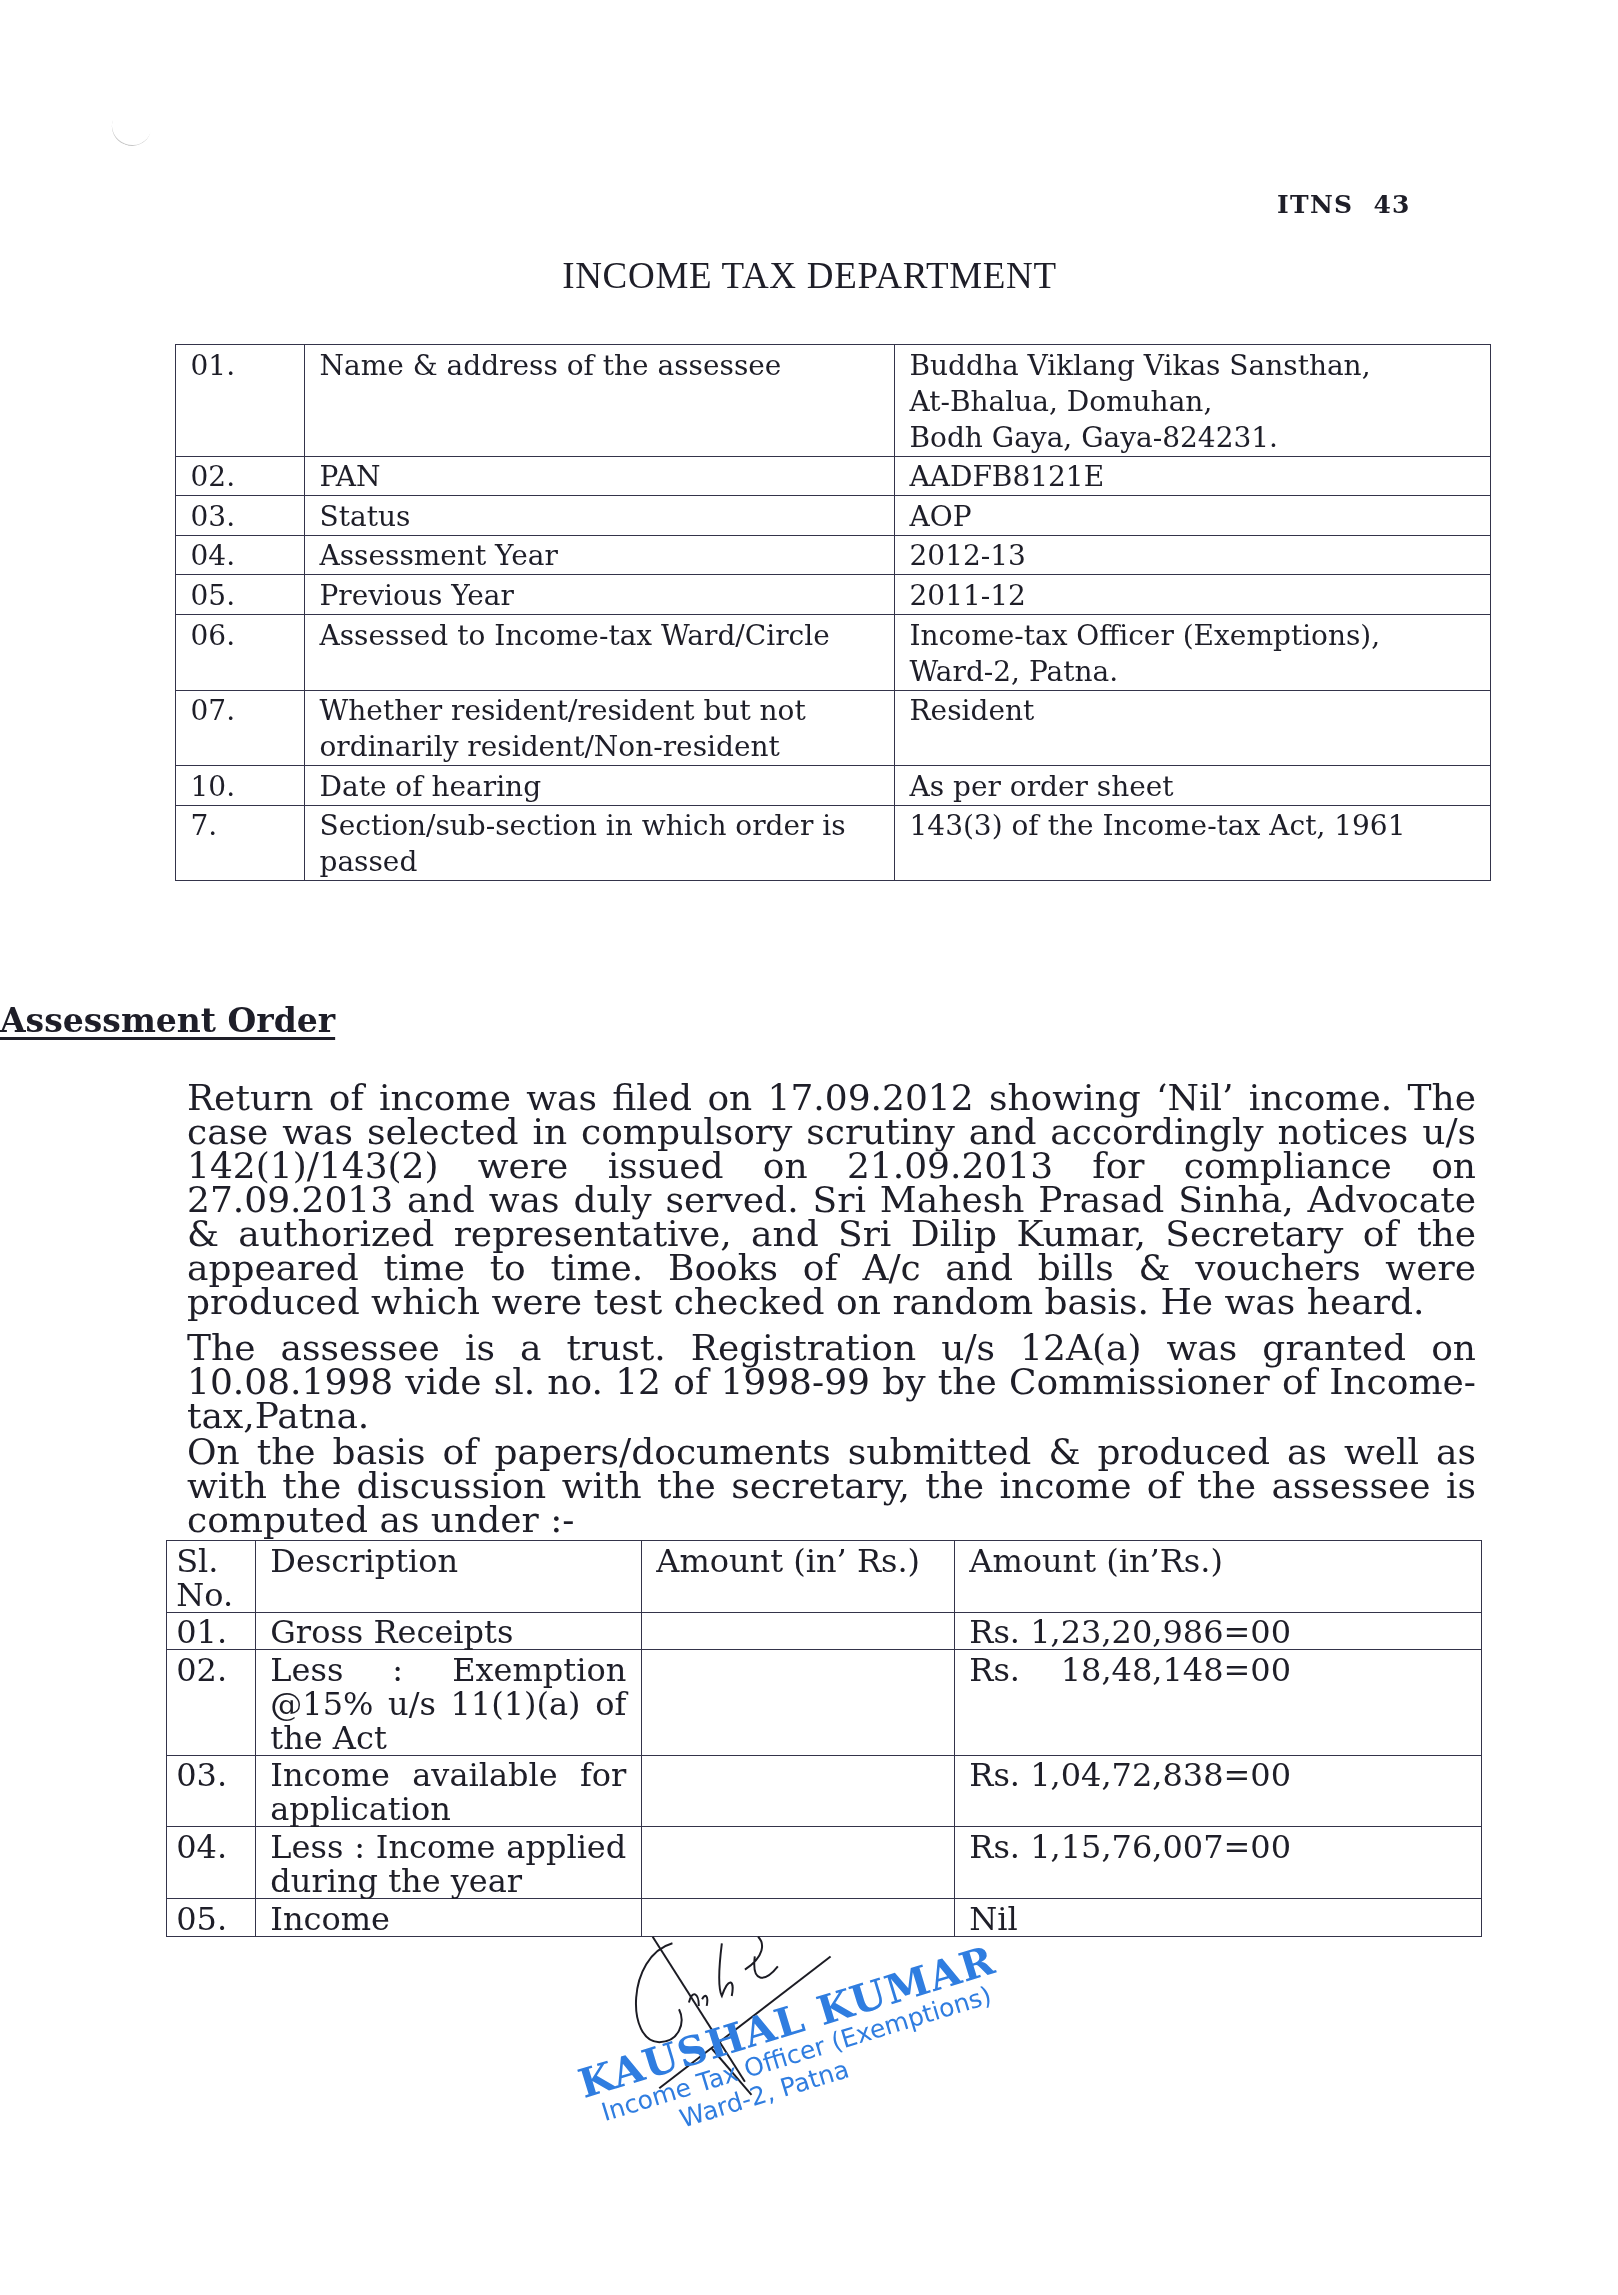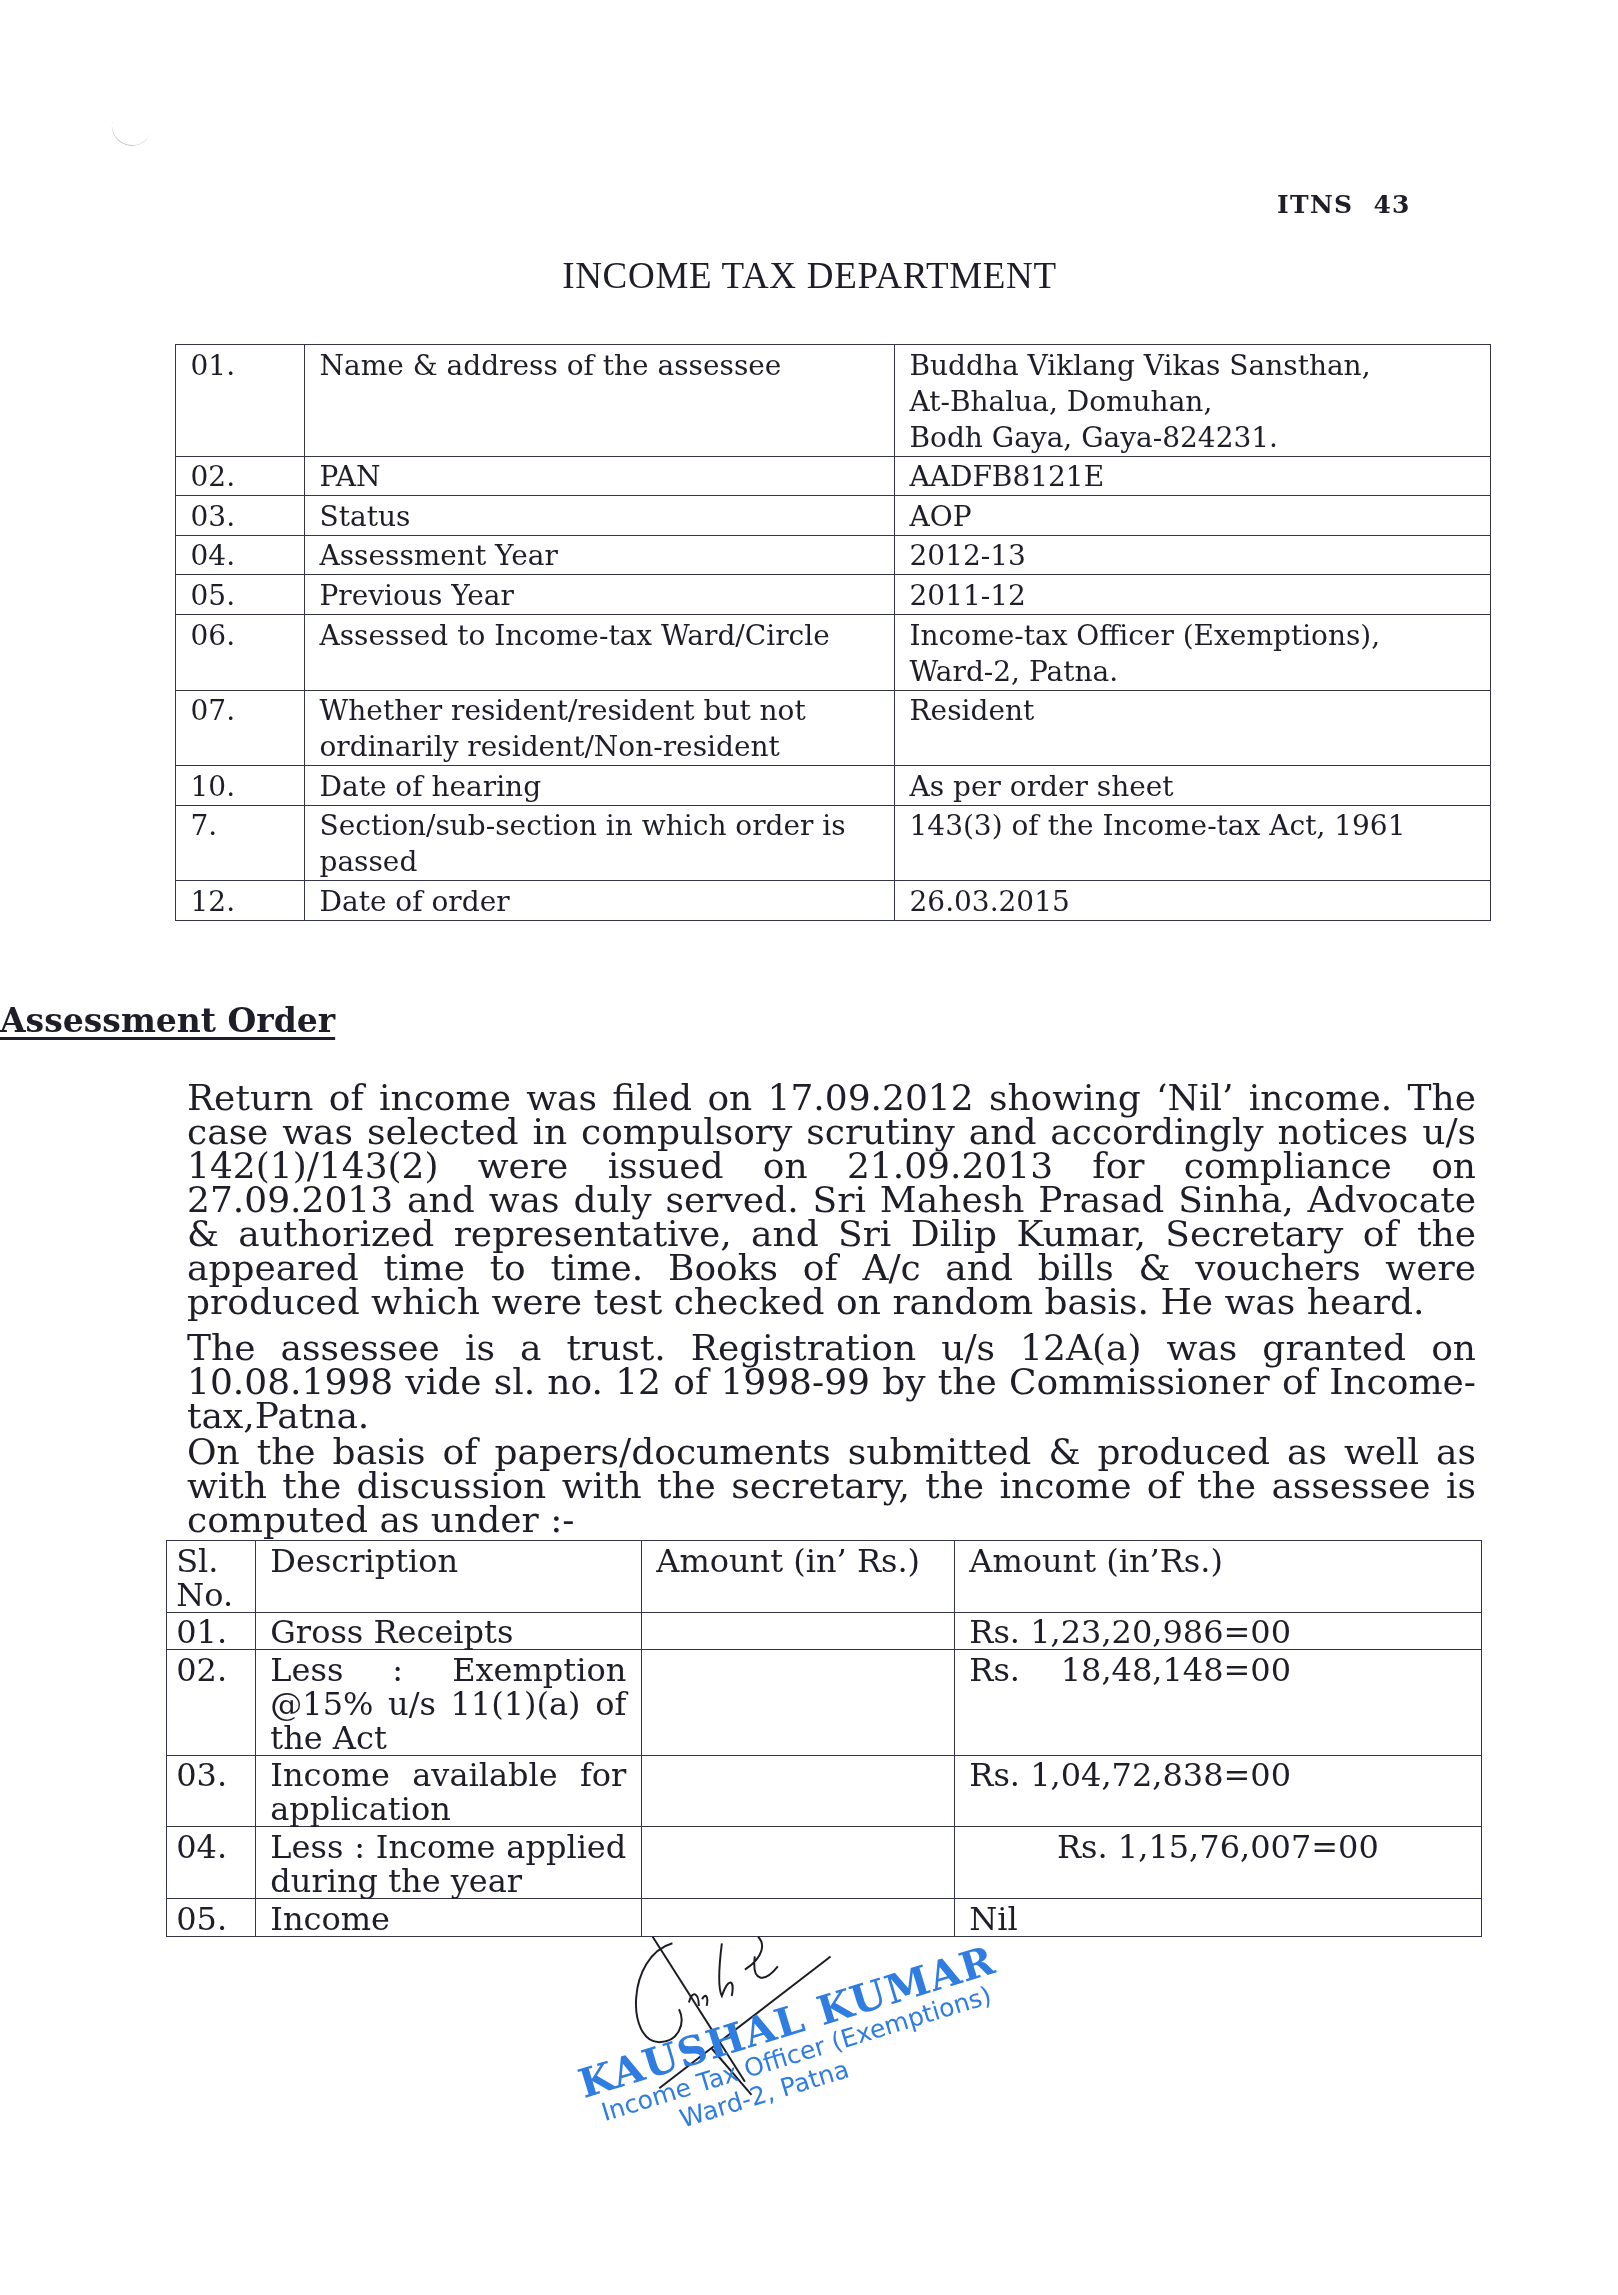--- a/index.html
+++ b/index.html
@@ -115,27 +115,20 @@
             <div>As per order sheet</div>
           </td>
         </tr>
         <tr>
           <td class="c1">7.</td>
           <td class="c2">Section/sub-section in which order is passed</td>
           <td class="c3">
             <div>143(3) of the Income-tax Act, 1961</div>
           </td>
         </tr>
-        <tr>
-          <td class="c1">12.</td>
-          <td class="c2">Date of order</td>
-          <td class="c3">
-            <div>26.03.2015</div>
-          </td>
-        </tr>
       </tbody>
   </table>
 
   <div class="heading">Assessment Order</div>
 
   <div class="para p1">Return of income was filed on 17.09.2012 showing ‘Nil’ income. The case was selected in compulsory scrutiny and accordingly notices u/s 142(1)/143(2) were issued on 21.09.2013 for compliance on 27.09.2013 and was duly served. Sri Mahesh Prasad Sinha, Advocate &amp; authorized representative, and Sri Dilip Kumar, Secretary of the appeared time to time. Books of A/c and bills &amp; vouchers were produced which were test checked on random basis. He was heard.</div>
   <div class="para p2">The assessee is a trust. Registration u/s 12A(a) was granted on 10.08.1998 vide sl. no. 12 of 1998-99 by the Commissioner of Income-tax,Patna.</div>
   <div class="para p3">On the basis of papers/documents submitted &amp; produced as well as with the discussion with the secretary, the income of the assessee  is computed as under :-</div>
 
   <table class="t2">
@@ -161,21 +154,21 @@
         <tr>
           <td class="c1">03.</td>
           <td class="c2">Income available for application</td>
           <td class="c3"></td>
           <td class="c4" style="white-space: pre;">Rs. 1,04,72,838=00</td>
         </tr>
         <tr>
           <td class="c1">04.</td>
           <td class="c2">Less : Income applied during the year</td>
           <td class="c3"></td>
-          <td class="c4" style="white-space: pre; text-align: center;">Rs. 1,15,76,007=00</td>
+          <td class="c4" style="white-space: pre;">Rs. 1,15,76,007=00</td>
         </tr>
         <tr>
           <td class="c1">05.</td>
           <td class="c2">Income</td>
           <td class="c3"></td>
           <td class="c4" style="white-space: pre;">Nil</td>
         </tr>
       </tbody>
   </table>
 

